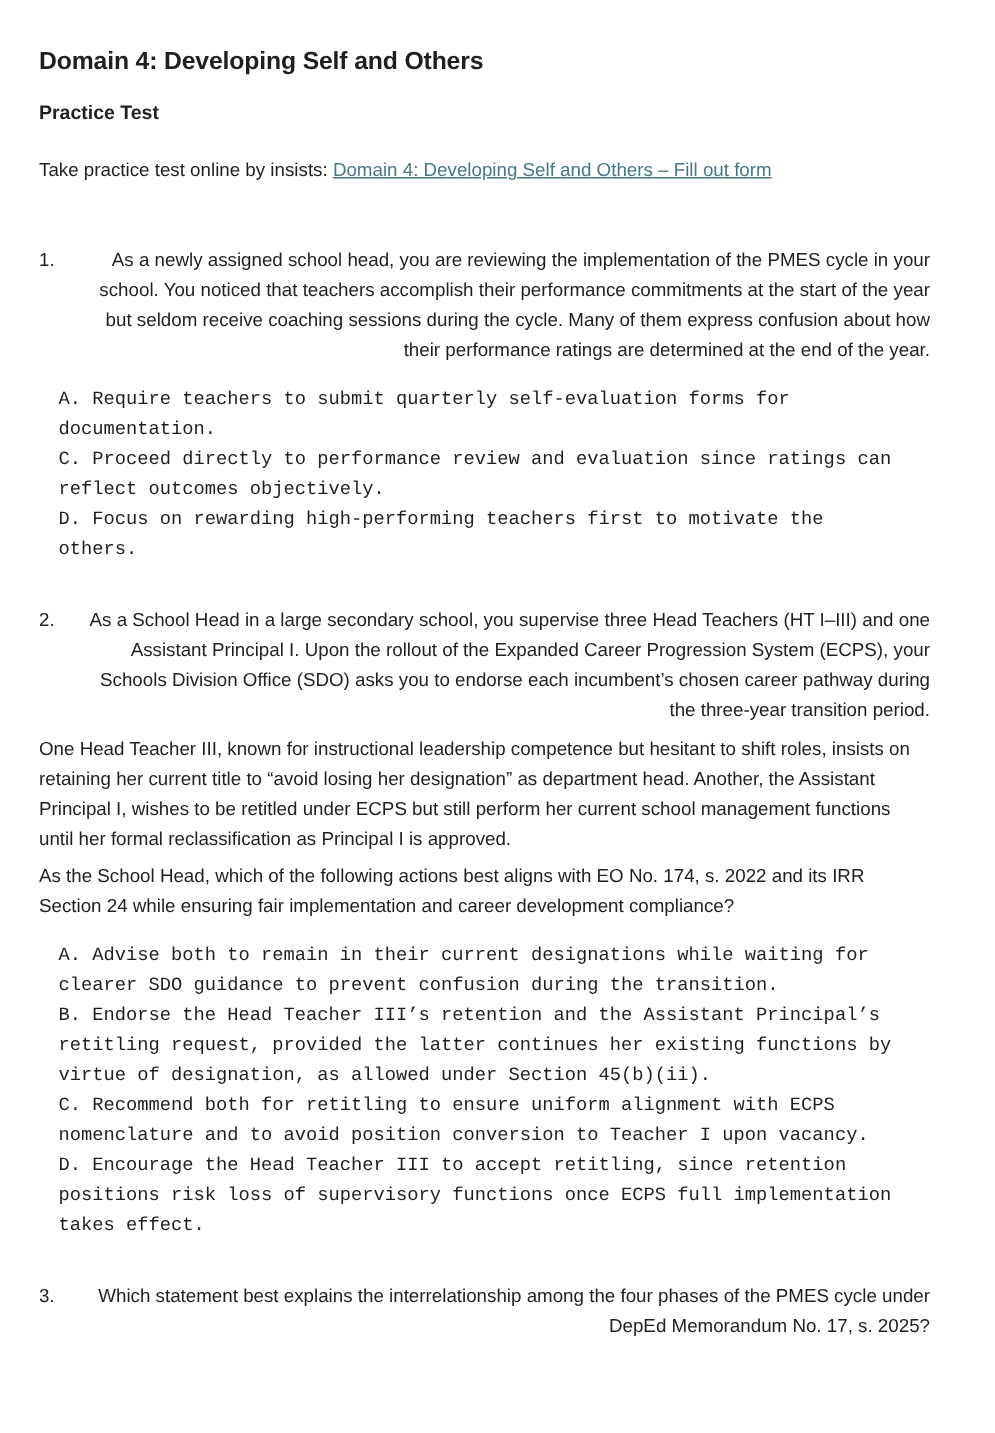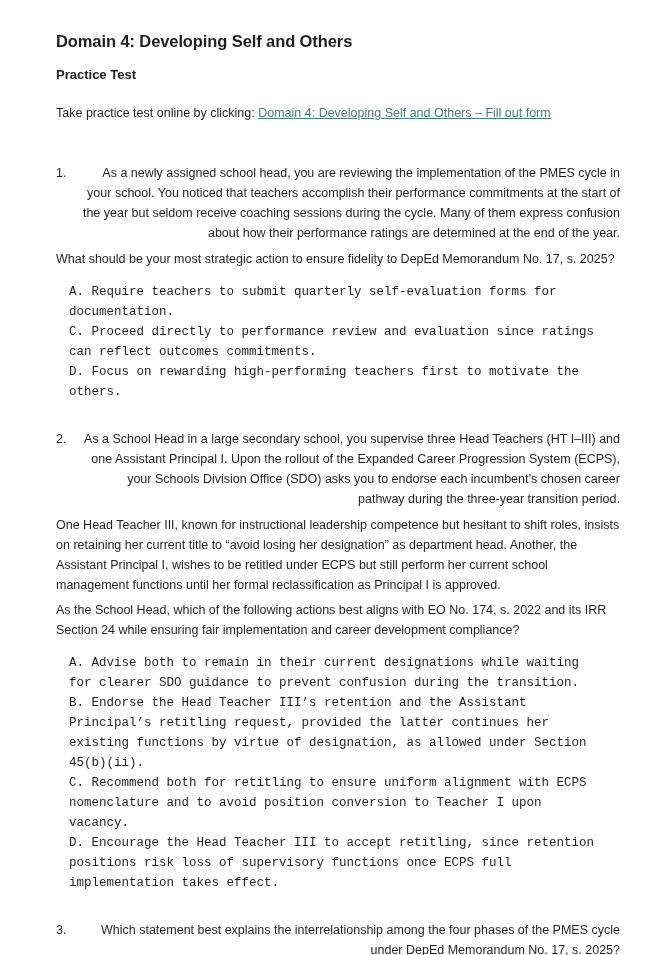--- a/index.html
+++ b/index.html
@@ -10,21 +10,21 @@
   * { margin: 0; padding: 0; box-sizing: border-box; }
   html, body {
     background: var(--bg-color);
     font-family: "Liberation Sans", "DejaVu Sans", sans-serif;
     color: var(--text-color);
   }
   .page {
     width: 663px;
     height: 955px;
     background: var(--bg-color);
-    padding: 30px 43px 20px 56px;
+    padding: 30px 43px 20px 26px;
     overflow: hidden;
     position: relative;
   }
   .doc-title {
     font-size: 16.5px;
     line-height: 23px;
     font-weight: 700;
     letter-spacing: -0.1px;
     margin: 0 0 13px 0;
   }
@@ -69,32 +69,31 @@
   .q-option { margin: 0; }
 </style>
 </head>
 <body>
 
 <div class="page">
   <h1 class="doc-title">Domain 4: Developing Self and Others</h1>
 
   <h2 class="section-title">Practice Test</h2>
 
-  <p class="link-line"><span>Take practice test online by clicking: </span><a class="form-link" href="#">Domain 4: Developing Self and Others – Fill out form</a></p>
+  <p class="link-line"><span>Take practice test online by insists: </span><a class="form-link" href="#">Domain 4: Developing Self and Others – Fill out form</a></p>
 
   <div id="questions">
       <div class="question">
         <div class="q-stem">
           <span class="q-num">1.</span>
           <span class="q-text">As a newly assigned school head, you are reviewing the implementation of the PMES cycle in your school. You noticed that teachers accomplish their performance commitments at the start of the year but seldom receive coaching sessions during the cycle. Many of them express confusion about how their performance ratings are determined at the end of the year.</span>
         </div>
-        <p class="q-para">What should be your most strategic action to ensure fidelity to DepEd Memorandum No. 17, s. 2025?</p>
         <div class="q-options">
           <div class="q-option">A. Require teachers to submit quarterly self-evaluation forms for documentation.</div>
-          <div class="q-option">C. Proceed directly to performance review and evaluation since ratings can reflect outcomes commitments.</div>
+          <div class="q-option">C. Proceed directly to performance review and evaluation since ratings can reflect outcomes objectively.</div>
           <div class="q-option">D. Focus on rewarding high-performing teachers first to motivate the others.</div>
         </div>
       </div>
       <div class="question">
         <div class="q-stem">
           <span class="q-num">2.</span>
           <span class="q-text">As a School Head in a large secondary school, you supervise three Head Teachers (HT I–III) and one Assistant Principal I. Upon the rollout of the Expanded Career Progression System (ECPS), your Schools Division Office (SDO) asks you to endorse each incumbent’s chosen career pathway during the three-year transition period.</span>
         </div>
         <p class="q-para">One Head Teacher III, known for instructional leadership competence but hesitant to shift roles, insists on retaining her current title to “avoid losing her designation” as department head. Another, the Assistant Principal I, wishes to be retitled under ECPS but still perform her current school management functions until her formal reclassification as Principal I is approved.</p>
         <p class="q-para">As the School Head, which of the following actions best aligns with EO No. 174, s. 2022 and its IRR Section 24 while ensuring fair implementation and career development compliance?</p>

